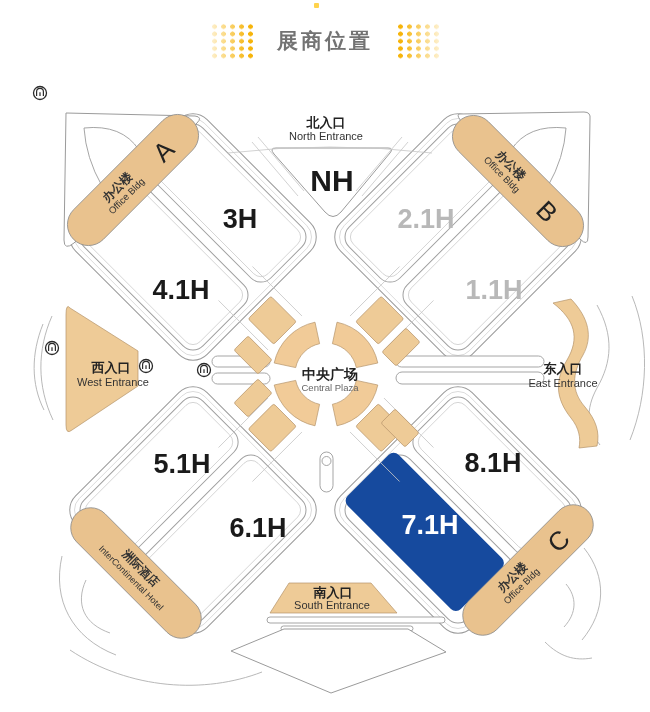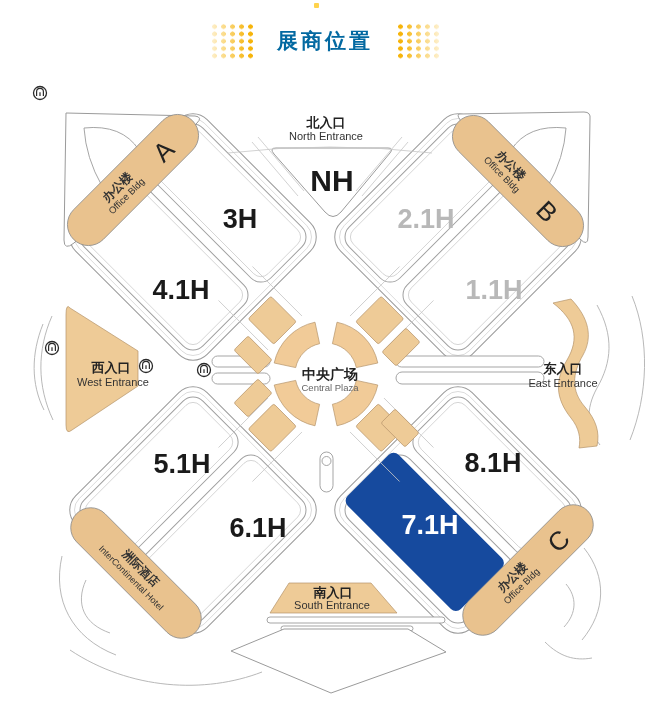--- a/index.html
+++ b/index.html
@@ -1,21 +1,21 @@
 <!DOCTYPE html>
 <html><head>
 <meta charset="utf-8">
 <style>
   html,body{margin:0;padding:0;background:#fff;}
   .page{position:relative;width:650px;height:712px;background:#fff;overflow:hidden;
         font-family:"Liberation Sans",sans-serif;}
   .decor-dot{position:absolute;left:314px;top:3px;width:5px;height:5px;background:#ffd34d;border-radius:1px;}
   .title-row{position:absolute;top:20px;left:0;width:100%;display:flex;justify-content:center;
              align-items:center;gap:16px;}
-  .title-row h1{margin:7px;font-size:21px;font-weight:bold;color:#0369a1;letter-spacing:3px;}
+  .title-row h1{margin:7px;font-size:21px;font-weight:bold;color:#737373;letter-spacing:3px;}
   .dots{width:44px;height:36px;
         background-image:radial-gradient(circle,#f6b40a 2.1px,rgba(246,180,10,0) 2.6px);
         background-size:9px 7.3px;}
   .dots.left{-webkit-mask-image:linear-gradient(to right,rgba(0,0,0,.18),#000 88%);
              mask-image:linear-gradient(to right,rgba(0,0,0,.18),#000 88%);}
   .dots.right{-webkit-mask-image:linear-gradient(to left,rgba(0,0,0,.18),#000 88%);
               mask-image:linear-gradient(to left,rgba(0,0,0,.18),#000 88%);}
   svg.map{position:absolute;left:0;top:0;}
   .leaf{fill:#fff;stroke:#9b9b9b;stroke-width:1;}
   .leaf-inner{fill:none;stroke:#d4d4d4;stroke-width:.8;}

